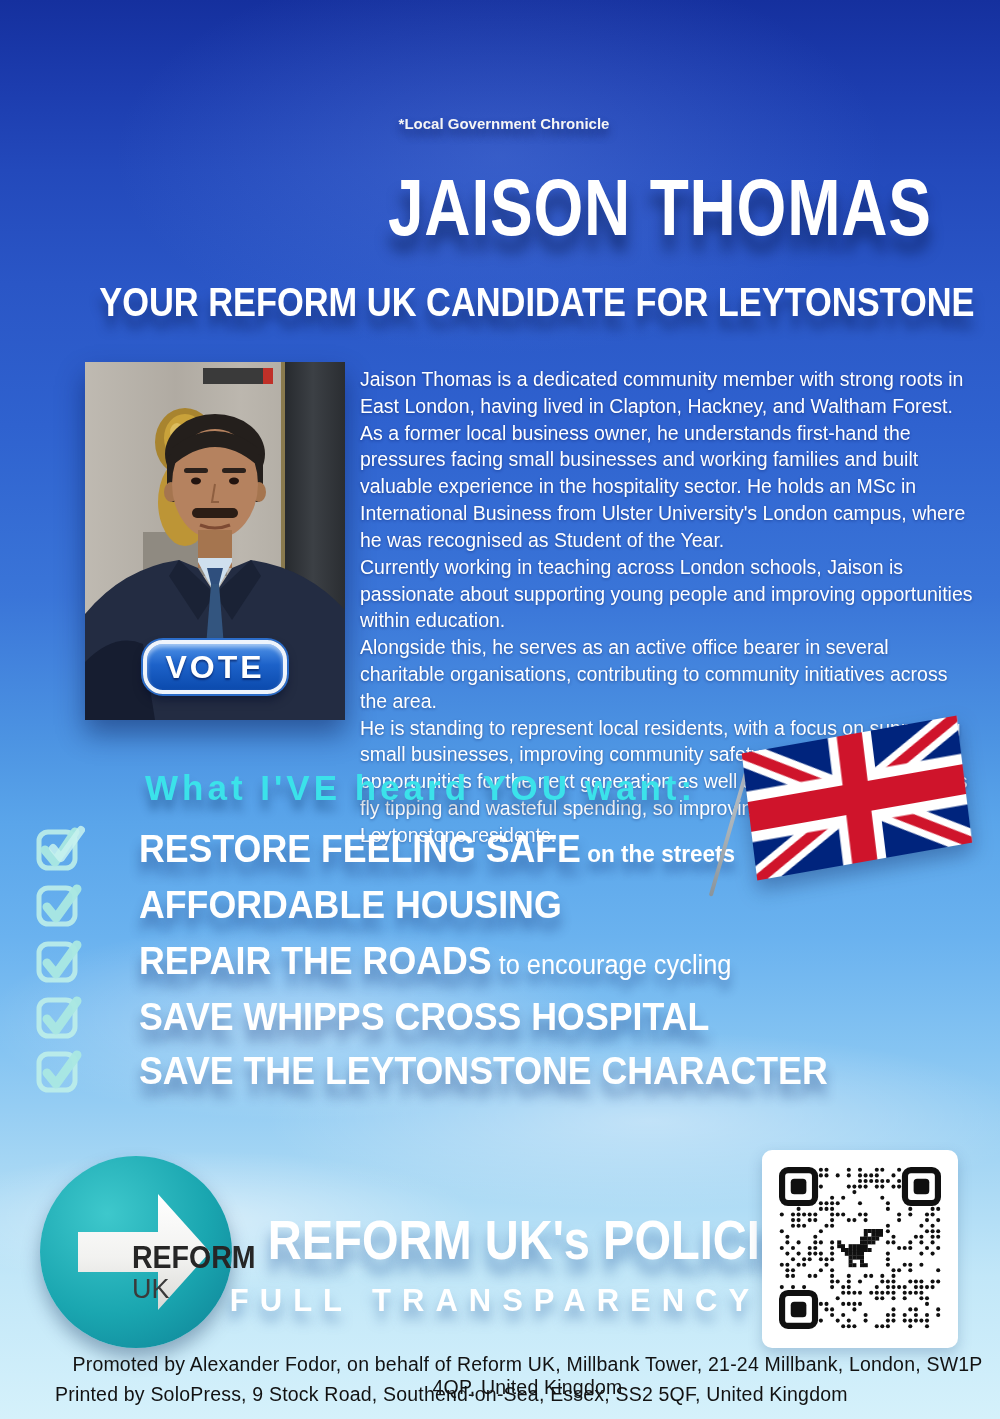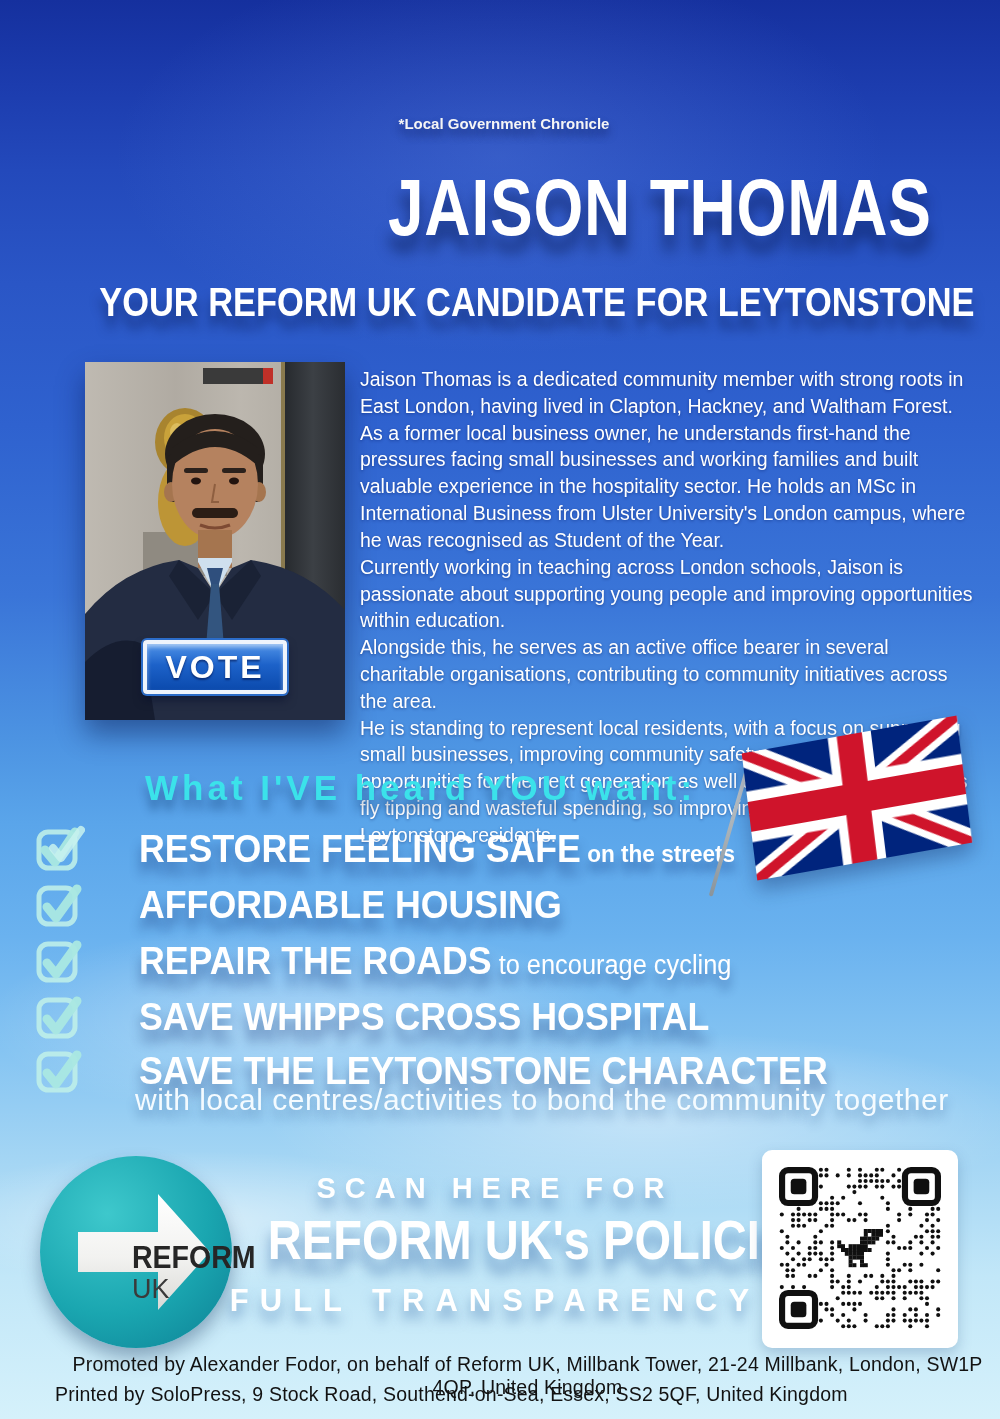--- a/index.html
+++ b/index.html
@@ -46,21 +46,21 @@
     margin-left:28px;
   }
   .candidate-sub > span { display:inline-block; transform:scaleX(.86); white-space:nowrap; }
 
   
   .photo {
     top:362px; left:85px; width:260px; height:358px; overflow:hidden;
     box-shadow:0 14px 26px rgba(5,20,70,.45);
   }
   .vote-badge {
-    top:640px; left:143px; width:144px; height:54px; border-radius:4px;
+    top:640px; left:143px; width:144px; height:54px; border-radius:20px;
     background:linear-gradient(180deg,#4f93e8 0%,#1d62c9 45%,#0b4aad 100%);
     border:4px solid #eef4fc;
     box-shadow:0 0 0 2px #2b6cc8, 0 6px 10px rgba(0,10,40,.5), inset 0 3px 4px rgba(255,255,255,.5);
     display:flex; align-items:center; justify-content:center;
     color:#fff; font-size:32px; font-weight:800; letter-spacing:3px;
     text-shadow:0 2px 2px rgba(0,20,80,.6);
   }
 
   
   .bio {
@@ -240,21 +240,20 @@
   </div>
 
   <div class="abs want-row" style="top:1046px">
     <svg class="check" viewBox="0 0 50 50">
       <rect x="4" y="8" width="36" height="36" rx="9" fill="none" stroke="rgba(190,238,233,.9)" stroke-width="5"></rect>
       <path d="M12,27 L21,38 L42,9" fill="none" stroke="rgba(170,232,226,.95)" stroke-width="9" stroke-linecap="round" stroke-linejoin="round"></path>
     </svg>
     <span class="want-main"><span>SAVE THE LEYTONSTONE CHARACTER</span></span>
   </div>
 
-  <div class="abs wants-footnote">with local centres/activities to bond the community together</div>
 
   <div class="abs flag-wrap">
     <div class="flag-pole"></div>
     <svg class="flag-svg" viewBox="0 0 60 30" preserveAspectRatio="none">
       <rect width="60" height="30" fill="#00247d"></rect>
       <path d="M0,0 L60,30 M60,0 L0,30" stroke="#fff" stroke-width="6"></path>
       <path d="M0,0 L60,30 M60,0 L0,30" stroke="#cf142b" stroke-width="2.6"></path>
       <rect x="24" width="12" height="30" fill="#fff"></rect>
       <rect y="9" width="60" height="12" fill="#fff"></rect>
       <rect x="26.5" width="7" height="30" fill="#cf142b"></rect>
@@ -273,21 +272,20 @@
         </linearGradient>
       </defs>
       <path d="M38,76 L118,76 L118,38 L170,96 L118,154 L118,116 L38,116 Z" fill="url(#arr)"></path>
     </svg>
     <div class="logo-text">
       <span class="brand">REFORM</span>
       <span class="uk">UK</span>
     </div>
   </div>
 
-  <div class="abs scan-line1">SCAN HERE FOR</div>
   <div class="abs scan-line2"><span>REFORM UK's POLICIES</span></div>
   <div class="abs scan-line3">FULL TRANSPARENCY</div>
 
   <div class="abs qr-panel">
     <svg id="qr-svg" viewBox="0 0 196 198">
         <circle cx="58.9" cy="19.8" r="2.05" fill="#101010"></circle>
         <circle cx="64.5" cy="19.8" r="2.05" fill="#101010"></circle>
         <circle cx="86.8" cy="19.8" r="2.05" fill="#101010"></circle>
         <circle cx="98.0" cy="19.8" r="2.05" fill="#101010"></circle>
         <circle cx="114.8" cy="19.8" r="2.05" fill="#101010"></circle>

